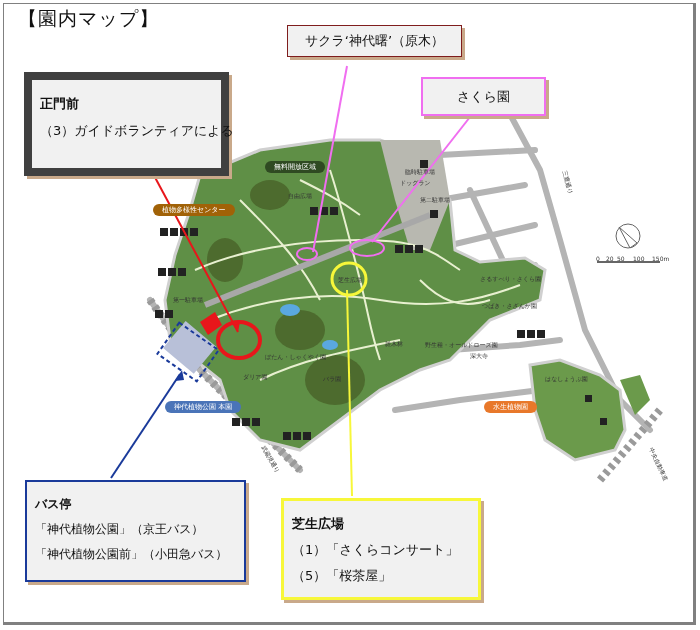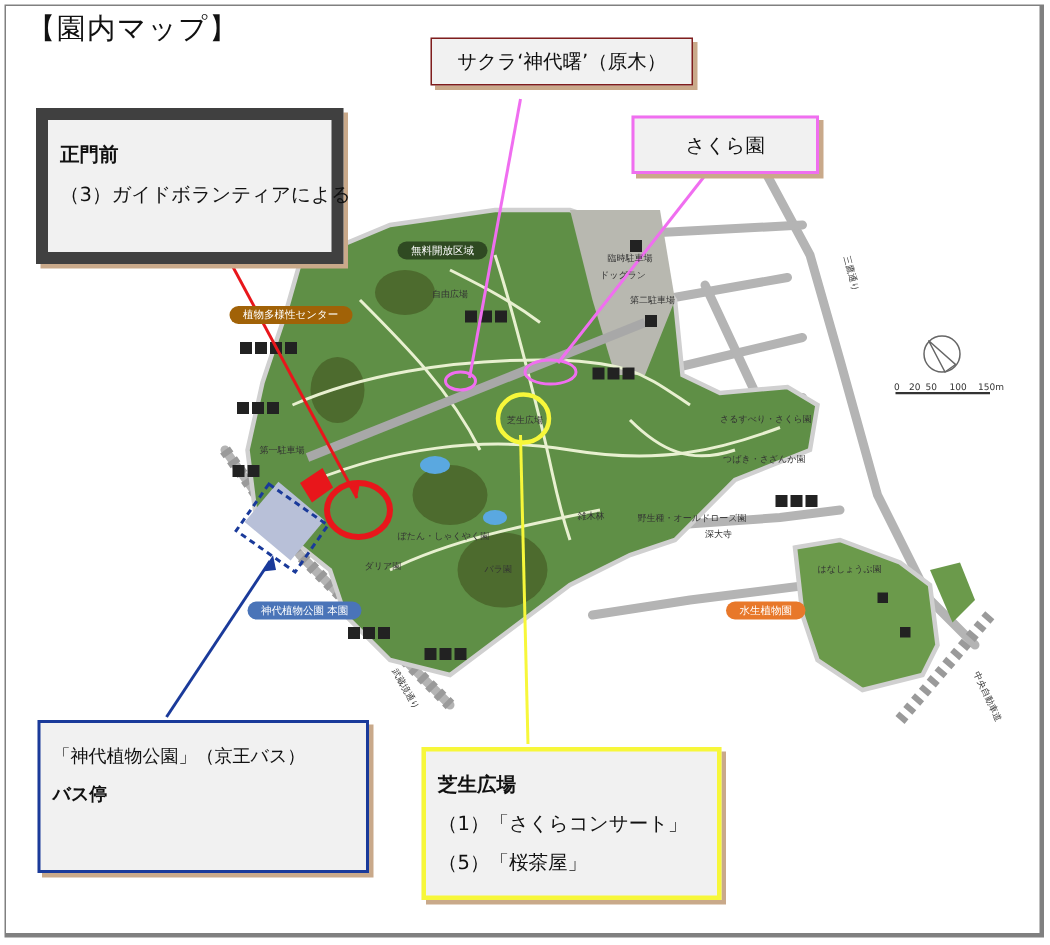--- a/index.html
+++ b/index.html
@@ -173,21 +173,22 @@
 
 <div class="callout c-pink1">
   <span class="line">サクラ‘神代曙’（原木）</span>
 </div>
 
 <div class="callout c-pink2">
   <span class="line">さくら園</span>
 </div>
 
 <div class="callout c-blue">
+  <span class="line head">バス停</span>
   <span class="line">「神代植物公園」（京王バス）</span>
-  <span class="line head">バス停</span>
+  <span class="line">「神代植物公園前」（小田急バス）</span>
 </div>
 
 <div class="callout c-yellow">
   <span class="line head">芝生広場</span>
   <span class="line">（1）「さくらコンサート」</span>
   <span class="line">（5）「桜茶屋」</span>
 </div>
 
 </body></html>

